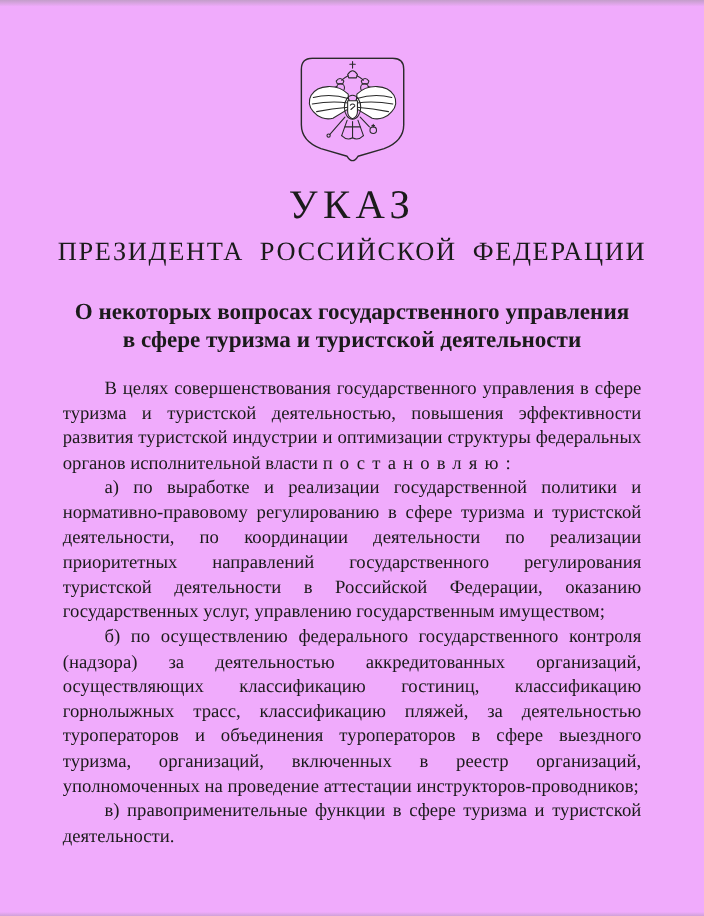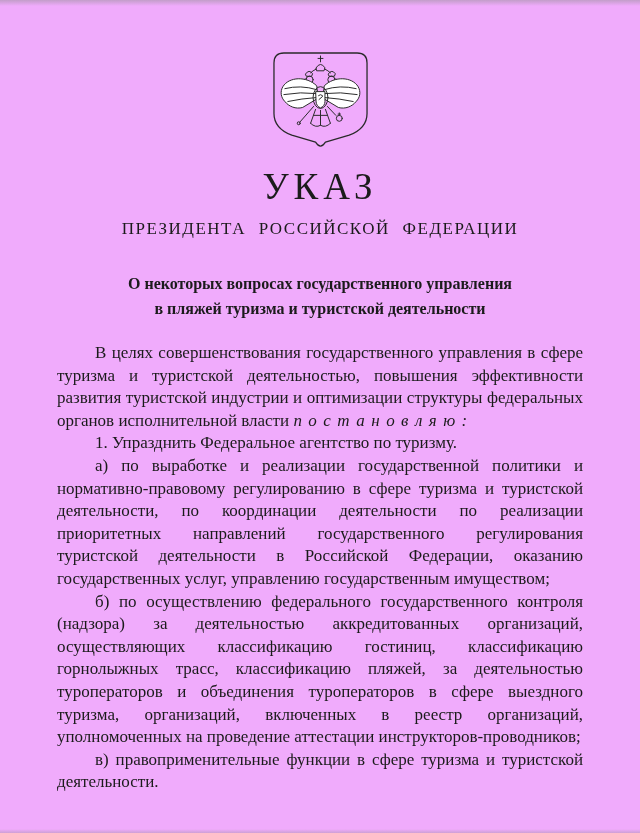--- a/index.html
+++ b/index.html
@@ -39,46 +39,45 @@
     margin: 14px 0 0 0;
     text-align: center;
     font-size: 37px;
     line-height: 44px;
     font-weight: 400;
     letter-spacing: 5px;
   }
   .issuer {
     margin: 7px 0 0 0;
     text-align: center;
-    font-size: 17px;
+    font-size: 24px;
     line-height: 26px;
     font-weight: 400;
     letter-spacing: 1.5px;
     word-spacing: 7px;
   }
   .subject {
     margin: 29px 40px 0 40px;
     text-align: center;
     font-weight: 700;
-    font-size: 16px;
+    font-size: 21px;
     line-height: 25px;
   }
   .doc-body {
     margin: 21px 57px 0 57px;
     font-size: 17px;
     line-height: 22.6px;
     text-align: justify;
   }
   .para {
     margin: 0;
     text-indent: 38px;
   }
   .sperren {
     letter-spacing: 0.38em;
-    font-style: italic;
   }
 </style>
 </head>
 <body>
 
 <div class="page">
   <div class="edge-top"></div>
 
   <div class="emblem">
 
@@ -123,27 +122,26 @@
       <path d="M67 61.5 V64 M65.8 62.7 H68.2"></path>
     </svg>
   </div>
 
   <h1 class="doc-type">УКАЗ</h1>
 
   <h2 class="issuer">ПРЕЗИДЕНТА РОССИЙСКОЙ ФЕДЕРАЦИИ</h2>
 
   <div class="subject">
     <div>О некоторых вопросах государственного управления</div>
-    <div>в пляжей туризма и туристской деятельности</div>
+    <div>в сфере туризма и туристской деятельности</div>
   </div>
 
   <div class="doc-body">
     <p class="para"><span>В целях совершенствования государственного управления в сфере туризма и туристской деятельностью, повышения эффективности развития туристской индустрии и оптимизации структуры федеральных органов исполнительной власти</span> <span class="sperren">постановляю:</span></p>
 
-    <p class="para">1. Упразднить Федеральное агентство по туризму.</p>
 
 
     <p class="para">а) по выработке и реализации государственной политики и нормативно-правовому регулированию в сфере туризма и туристской деятельности, по координации деятельности по реализации приоритетных направлений государственного регулирования туристской деятельности в Российской Федерации, оказанию государственных услуг, управлению государственным имуществом;</p>
 
     <p class="para">б) по осуществлению федерального государственного контроля (надзора) за деятельностью аккредитованных организаций, осуществляющих классификацию гостиниц, классификацию горнолыжных трасс, классификацию пляжей, за деятельностью туроператоров и объединения туроператоров в сфере выездного туризма, организаций, включенных в реестр организаций, уполномоченных на проведение аттестации инструкторов-проводников;</p>
 
     <p class="para">в) правоприменительные функции в сфере туризма и туристской деятельности.</p>
   </div>
 
   <div class="edge-bottom"></div>

